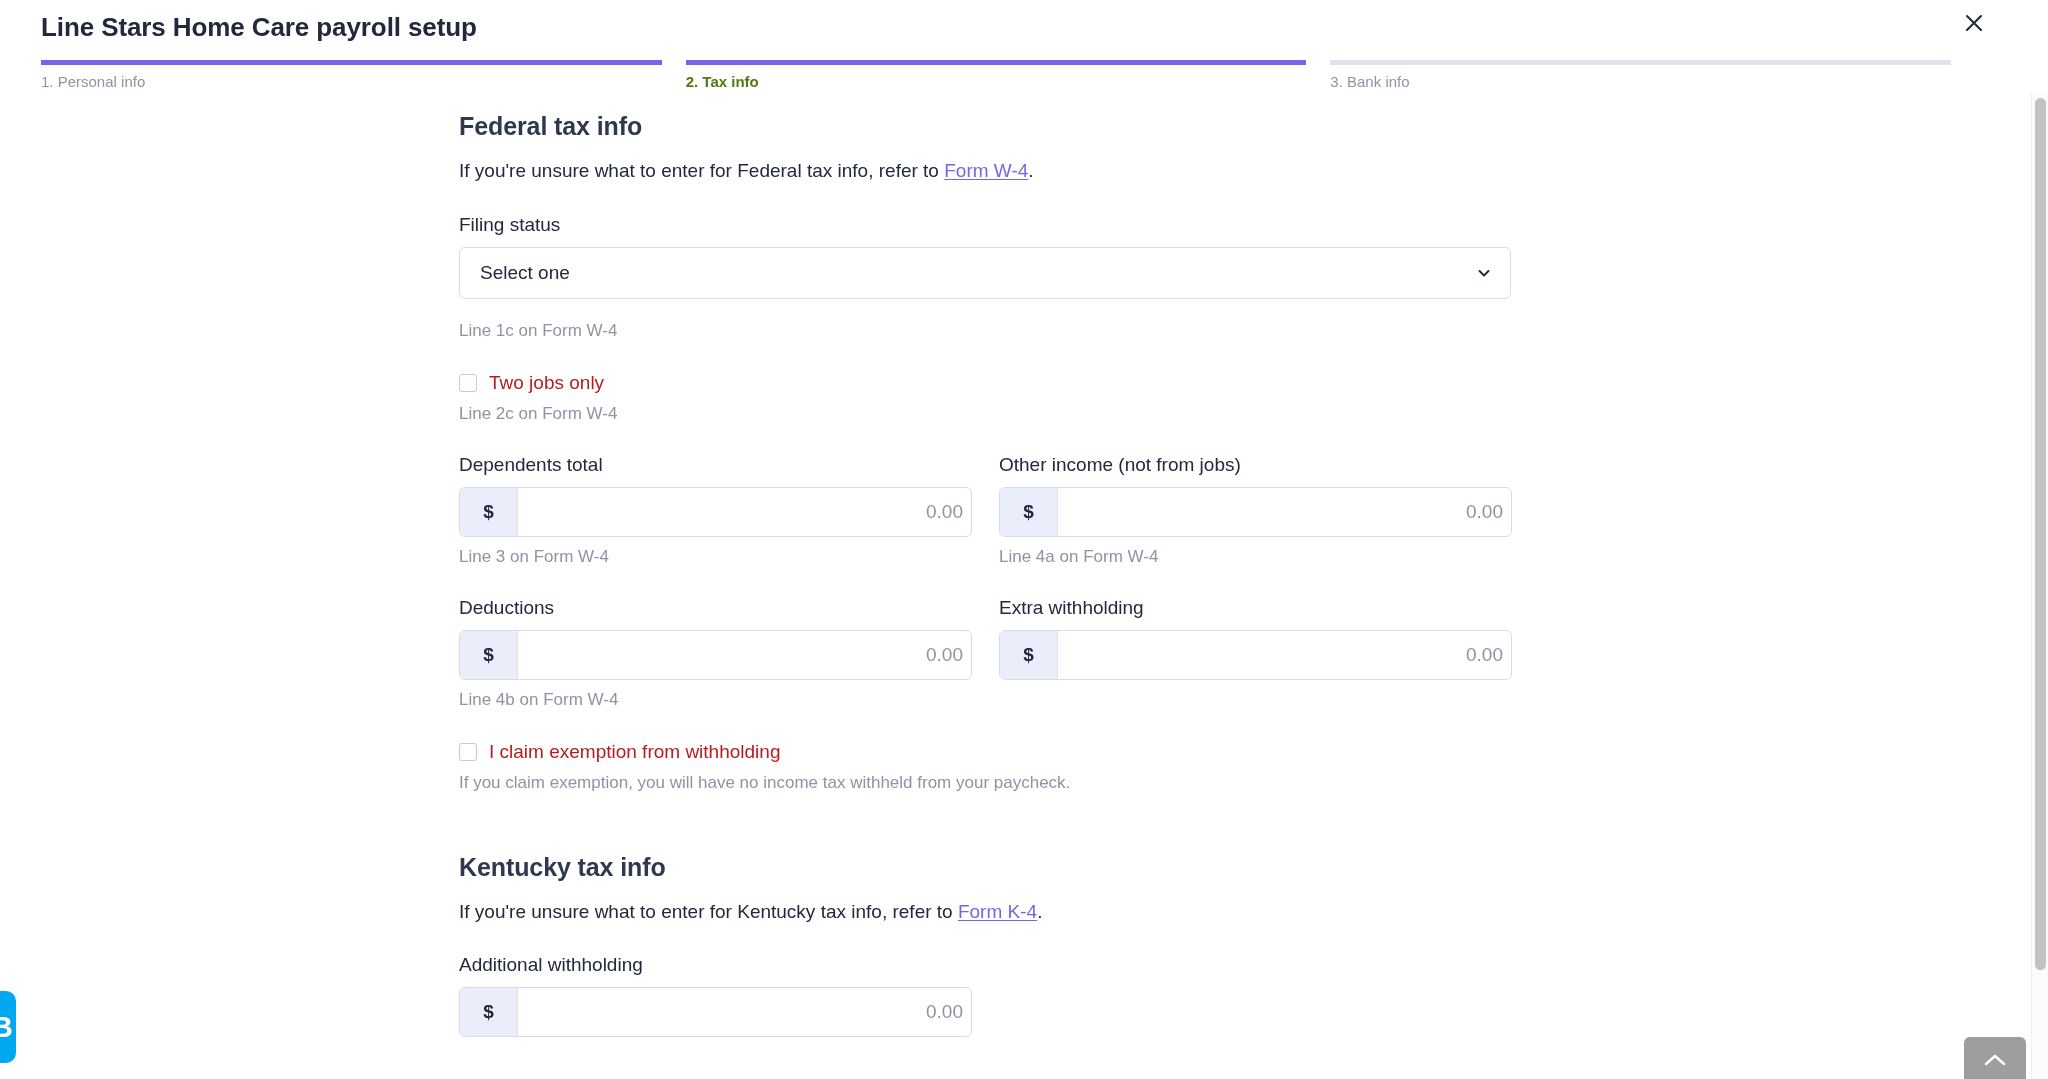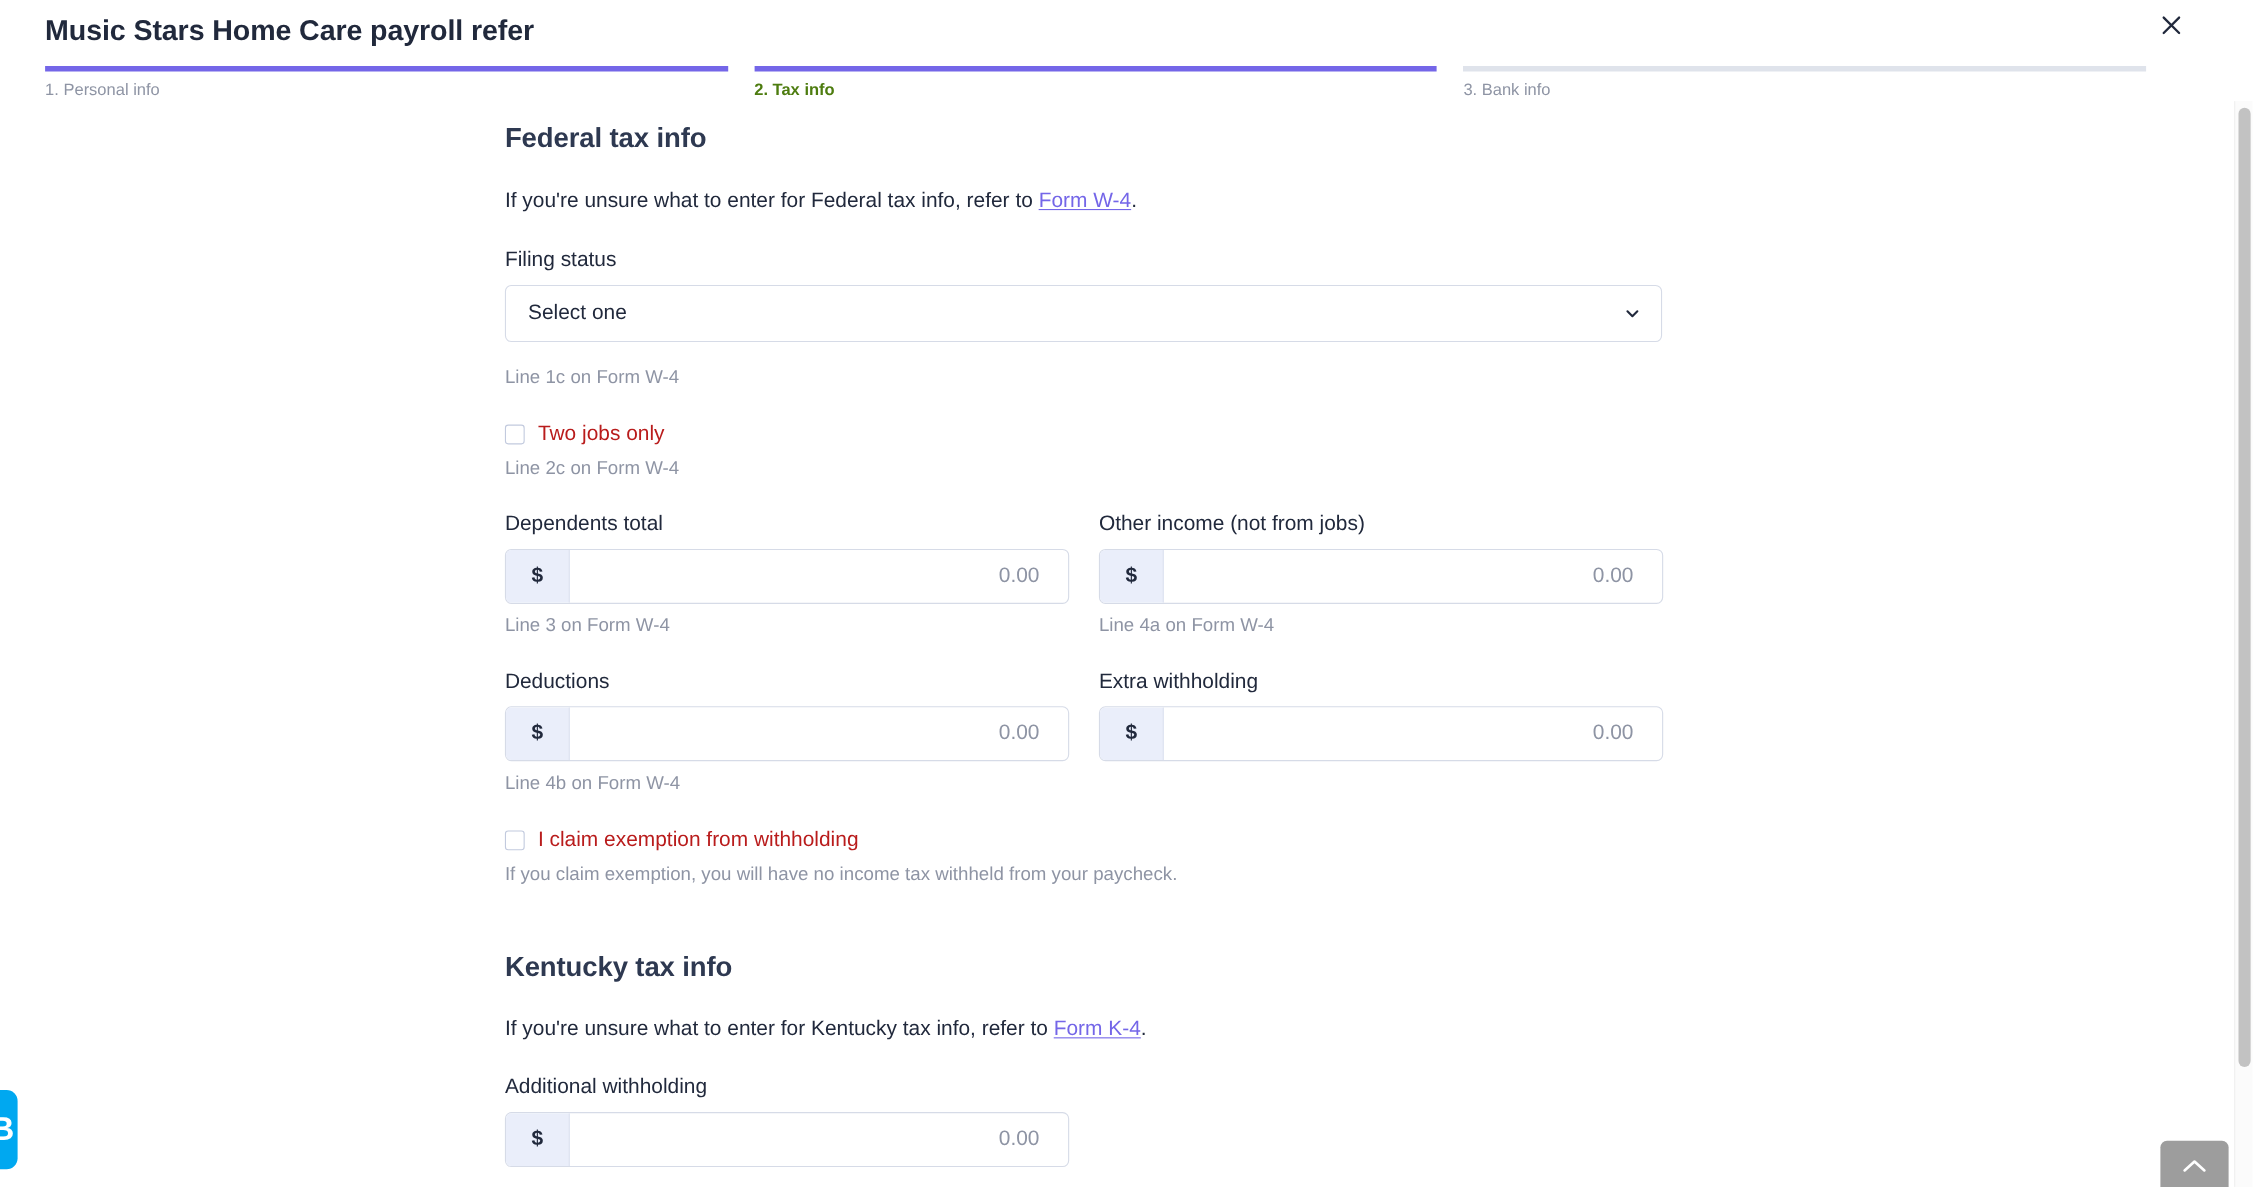--- a/index.html
+++ b/index.html
@@ -99,21 +99,21 @@
   }
 
   h2.section-title {
     font-size: 25px;
     font-weight: 700;
     color: #2e3951;
     letter-spacing: -0.1px;
     margin-top: 20px;
   }
   p.section-sub {
-    margin-top: 29px;
+    margin-top: 17px;
     font-size: 19px;
     color: #21293c;
     line-height: 1.35;
   }
   p.section-sub a {
     color: #7466e8;
     text-decoration: underline;
     text-underline-offset: 2px;
   }
 
@@ -210,21 +210,21 @@
     font-size: 19px;
     color: #21293c;
     font-weight: 600;
   }
   .money input {
     flex: 1;
     border: none;
     outline: none;
     background: transparent;
     text-align: right;
-    padding: 0 26px;
+    padding: 0 8px;
     font-size: 19px;
     font-family: "Liberation Sans", sans-serif;
     color: #21293c;
   }
   .money input::placeholder { color: #8e94a4; }
   .money.wide { width: 513px; }
 
   .spacer-lg { height: 40px; }
 
   
@@ -282,21 +282,21 @@
     cursor: pointer;
     border: none;
   }
 </style>
 </head>
 <body>
 
 <div class="modal">
 
   <div class="modal-header">
-    <div class="modal-title">Music Stars Home Care payroll refer</div>
+    <div class="modal-title">Line Stars Home Care payroll setup</div>
     <button class="close-btn">
       <svg width="20" height="20" viewBox="0 0 20 20" aria-hidden="true">
         <path d="M3 3 L17 17 M17 3 L3 17" stroke="#21293c" stroke-width="2.1" stroke-linecap="round" fill="none"></path>
       </svg>
     </button>
   </div>
 
   <div class="stepper">
     <div class="step done">
       <div class="step-bar"></div>

